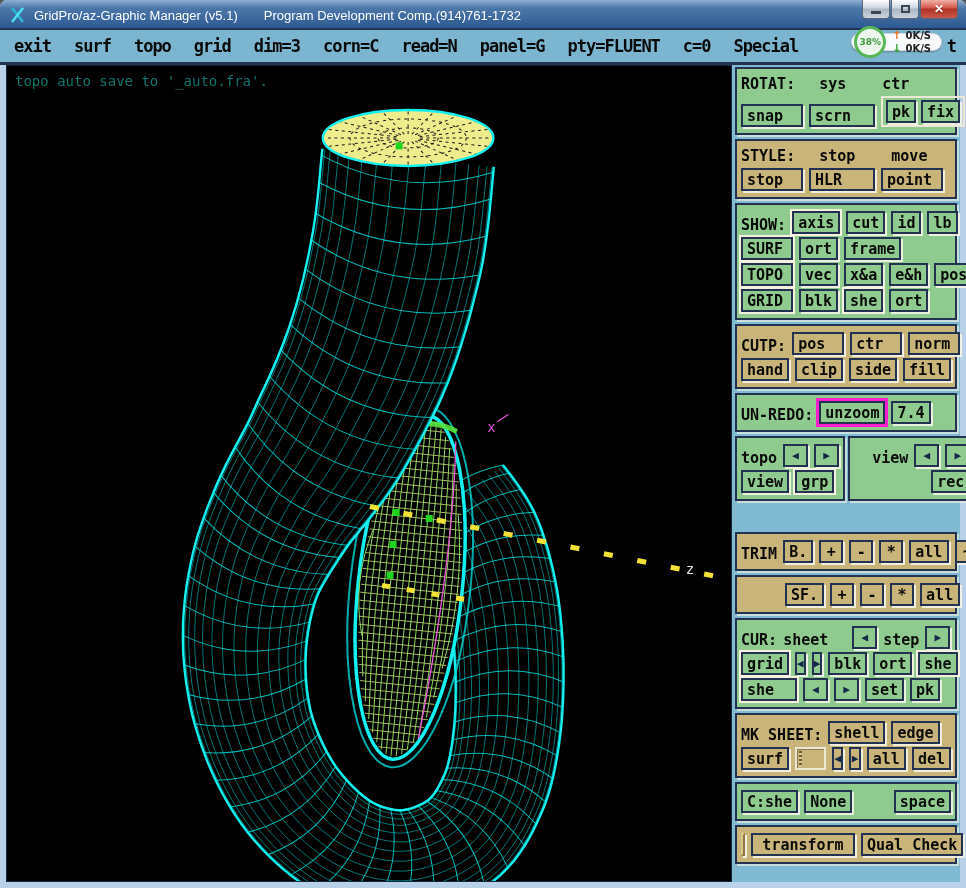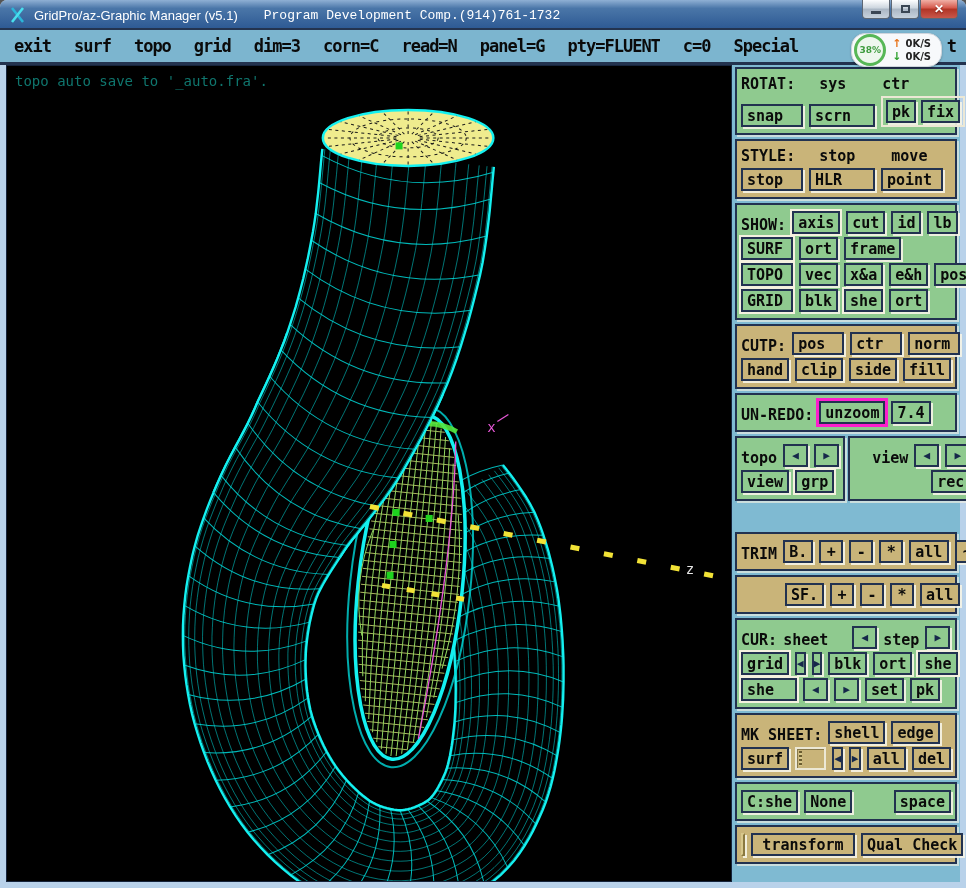--- a/index.html
+++ b/index.html
@@ -7,38 +7,38 @@
   .window{width:966px;height:888px;background:#b9d2ea;border-radius:7px 7px 0 0;
     padding:0 6px 6px 6px;display:flex;flex-direction:column;position:relative;
     font-family:"DejaVu Sans Mono",monospace;}
   
   .titlebar{height:28px;display:flex;align-items:center;gap:8px;color:#fff;
     font:13px "Liberation Sans",sans-serif;padding:2px 2px 0 4px;position:relative;
     background:linear-gradient(#8fb0d4 0%,#4a76a8 30%,#2e5a94 100%);
     border-radius:7px 7px 0 0;margin:0 -6px;padding-left:10px;padding-right:6px;}
   .logo svg{display:block;}
   .t-title{white-space:nowrap;}
-  .t-sub{white-space:nowrap;margin-left:18px;font-family:Liberation Mono, monospace;}
+  .t-sub{white-space:nowrap;margin-left:18px;}
   .winbtns{position:absolute;right:8px;top:0;display:flex;gap:1px;}
   .wb{height:19px;border:1px solid #5d6774;border-top:none;border-radius:0 0 4px 4px;
     display:flex;align-items:center;justify-content:center;cursor:pointer;}
   .wb.min,.wb.max{width:28px;background:linear-gradient(#fdfeff,#ccd5de 45%,#aab6c4 50%,#c7d2dd);}
   .glyph-min{width:10px;height:3px;background:#3a4654;margin-top:6px;}
   .glyph-max{width:9px;height:8px;border:2px solid #3a4654;background:transparent;}
   .wb.close{width:38px;background:linear-gradient(#f0b0a6,#d4574a 45%,#b03425 50%,#c9574a);
     color:#fff;font:bold 12px "Liberation Sans",sans-serif;text-shadow:0 1px 1px #7a1408;}
   
   .menubar{height:37px;background:#7cb5cf;border-top:2px solid #23334f;border-bottom:3px solid #23334f;
     display:flex;align-items:center;padding:0 0 0 14px;position:relative;
     font:bold 17px "DejaVu Sans Mono",monospace;color:#0a0a0a;margin:0 -6px;flex:none;}
   .mitem{margin-right:23px;cursor:pointer;white-space:nowrap;letter-spacing:-1px;}
   .mitem.remnant{position:absolute;right:10px;margin:0;}
   .netwidget{position:absolute;right:24px;top:3px;display:flex;align-items:center;z-index:5;cursor:pointer;}
   .pill{background:#f7f9fb;border:1px solid #cfd6dd;border-radius:14px;display:flex;align-items:center;
-    padding:2px 10px 2px 2px;box-shadow:0 1px 2px rgba(0,0,0,.25);height:34px;}
+    padding:2px 10px 2px 2px;box-shadow:0 1px 2px rgba(0,0,0,.25);height:18px;}
   .gauge{width:32px;height:32px;border-radius:50%;background:#eef7ee;border:3px solid #57b757;
     display:flex;align-items:center;justify-content:center;font:bold 9px "DejaVu Sans",sans-serif;color:#3f9c3f;}
   .rates{display:flex;flex-direction:column;margin-left:6px;line-height:13px;}
   .rate{display:flex;align-items:center;gap:4px;font:bold 10px "DejaVu Sans",sans-serif;color:#222;}
   .up-arr{color:#e8731a;font-size:11px;} .dn-arr{color:#2ea02e;font-size:11px;}
   
   .content{display:flex;flex:1;min-height:0;}
   .viewport{flex:1;background:#000;position:relative;border:1px solid #16243c;overflow:hidden;}
   .vmsg{position:absolute;left:8px;top:7px;color:#0f766e;font:14px "DejaVu Sans Mono",monospace;z-index:2;}
   .viewport svg{position:absolute;inset:0;width:100%;height:100%;}

